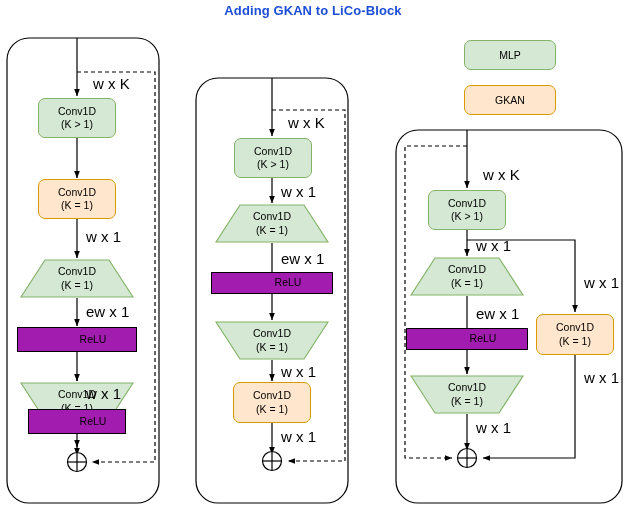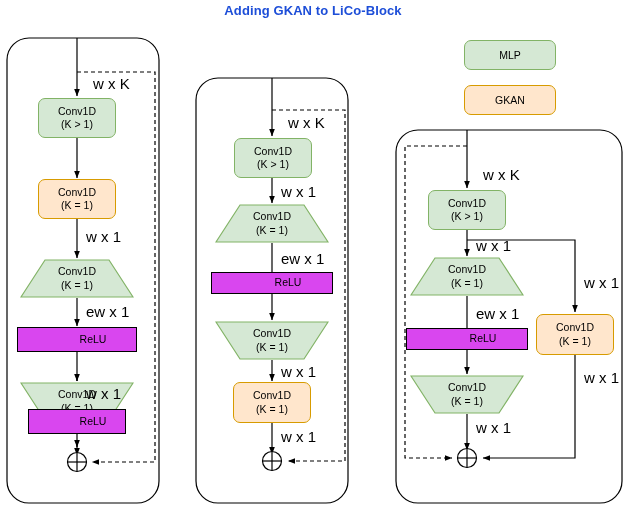--- a/index.html
+++ b/index.html
@@ -22,21 +22,21 @@
     display:flex;align-items:center;justify-content:center;
     flex-direction:column;
     font-size:10.5px;color:#000;line-height:1.25;
     text-align:center;
     box-sizing:border-box;
   }
   .node .l1,.node .l2{display:block;white-space:nowrap;}
   .rect-round{border-radius:7px;}
   .green{background:#d5e8d4;border:1.2px solid #82b366;}
   .orange{background:#ffe6cc;border:1.2px solid #d79b00;}
-  .plain{background:#d946ef;border:1.2px solid #000000;padding-left:32px;}
+  .plain{background:#a21caf;border:1.2px solid #000000;padding-left:32px;}
   .trap-wrap{position:absolute;}
   .trap-wrap svg{position:absolute;left:0;top:0;}
   .trap-label{
     position:absolute;left:0;top:0;width:100%;height:100%;
     display:flex;flex-direction:column;align-items:center;justify-content:center;
     font-size:10.5px;line-height:1.25;color:#000;text-align:center;
     pointer-events:none;
   }
   .edge-label{
     position:absolute;font-size:15px;color:#000;white-space:nowrap;

